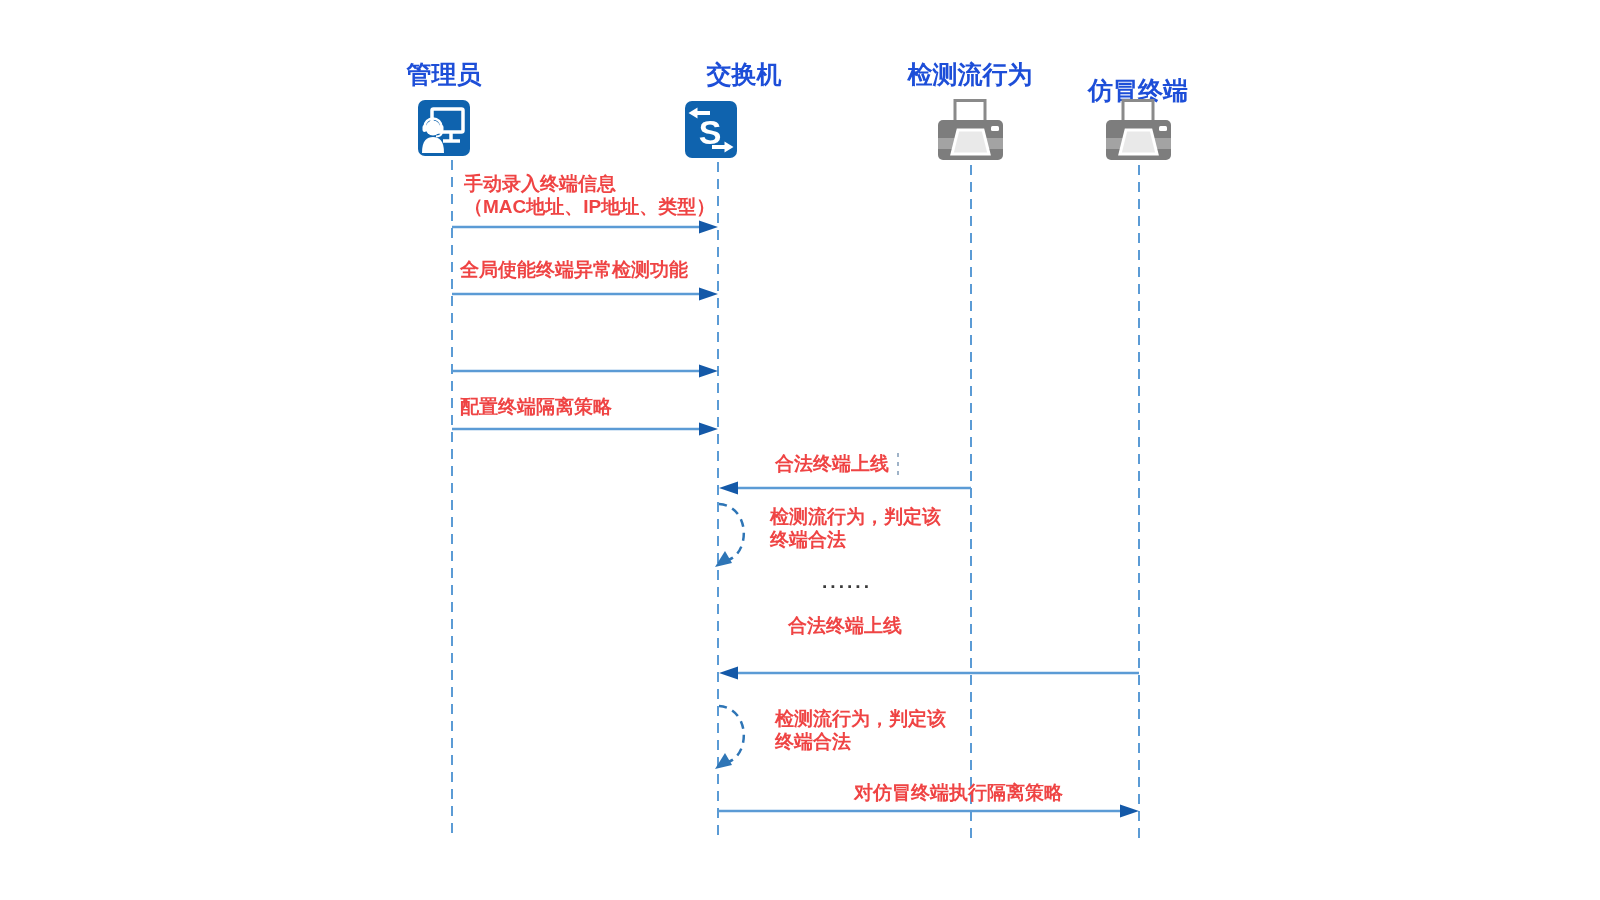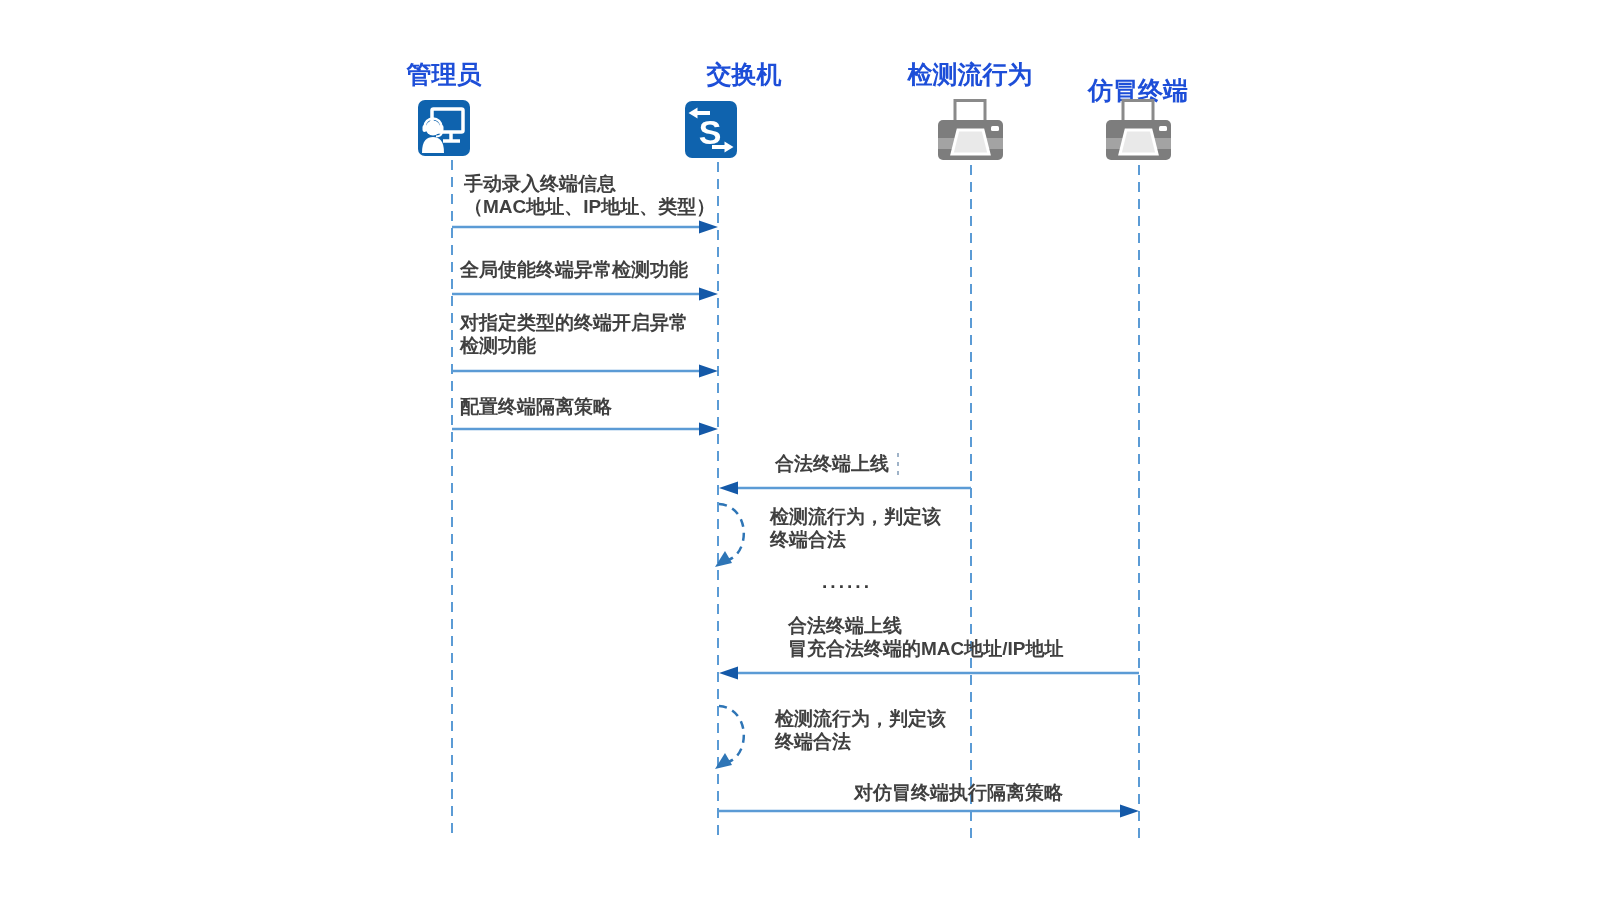--- a/index.html
+++ b/index.html
@@ -1,21 +1,21 @@
 <!DOCTYPE html>
 <html style="--icon-blue: #0F63AE; --printer-gray: #7D7D7D; --line-blue: #5B9BD5; --arrow-dark: #1459A8; --loop-blue: #2E75B6; --text-black: #000000;"><head>
 <meta charset="utf-8">
 <style>
   html,body{margin:0;padding:0;background:#fff;}
   body{width:1600px;height:900px;font-family:"Liberation Sans","DejaVu Sans",sans-serif;}
   .canvas{position:relative;width:1600px;height:900px;background:#ffffff;overflow:hidden;}
   .overlay{position:absolute;left:0;top:0;}
   .actor-label{position:absolute;transform:translateX(-50%);font-size:25px;font-weight:bold;color:#1d4ed8;white-space:nowrap;top:58px;}
   .icon{position:absolute;}
-  .msg{position:absolute;font-size:19px;font-weight:bold;color:#404040;line-height:23px;white-space:nowrap;}
+  .msg{position:absolute;font-size:19px;font-weight:bold;color:#ef4444;line-height:23px;white-space:nowrap;}
   .dots{position:absolute;font-size:19px;font-weight:bold;color:#3a3a3a;letter-spacing:2px;white-space:nowrap;}
   .lifeline{stroke:var(--line-blue,#5B9BD5);stroke-width:2;stroke-dasharray:10 7;fill:none;}
   .msg-line{stroke:var(--line-blue,#5B9BD5);stroke-width:2.5;fill:none;}
   .arrow-head{fill:var(--arrow-dark,#1459A8);stroke:none;}
   .loop-path{stroke:var(--loop-blue,#2E75B6);stroke-width:2.5;stroke-dasharray:8 6;fill:none;}
   .loop-head{fill:var(--loop-blue,#2E75B6);}
   .icon-bg{fill:var(--icon-blue,#0F63AE);}
   .stray{stroke:#9fb3c8;stroke-width:2;stroke-dasharray:4 5;}
 </style>
 </head>
@@ -104,43 +104,38 @@
 
   <div class="msg" style="left:464px;top:172px;">
     <div>手动录入终端信息</div>
     <div>（MAC地址、IP地址、类型）</div>
   </div>
 
   <div class="msg" style="left:460px;top:258px;">
     <div>全局使能终端异常检测功能</div>
   </div>
 
-  <div class="msg" style="left:460px;top:311px;">
-    <div>对指定类型的终端开启异常</div>
-    <div>检测功能</div>
-  </div>
 
   <div class="msg" style="left:460px;top:395px;">
     <div>配置终端隔离策略</div>
   </div>
 
   <div class="msg" style="left:775px;top:452px;">
     <div>合法终端上线</div>
   </div>
 
   <div class="msg" style="left:770px;top:505px;">
     <div>检测流行为，判定该</div>
     <div>终端合法</div>
   </div>
 
   <div class="dots" style="left:822px;top:576px;">······</div>
 
   <div class="msg" style="left:788px;top:614px;">
     <div>合法终端上线</div>
-    <div>冒充合法终端的MAC地址/IP地址</div>
   </div>
 
   <div class="msg" style="left:775px;top:707px;">
     <div>检测流行为，判定该</div>
     <div>终端合法</div>
   </div>
 
   <div class="msg" style="left:854px;top:781px;">
     <div>对仿冒终端执行隔离策略</div>
   </div>

